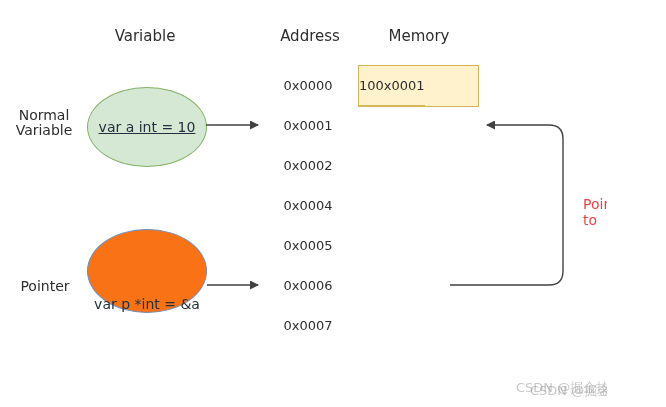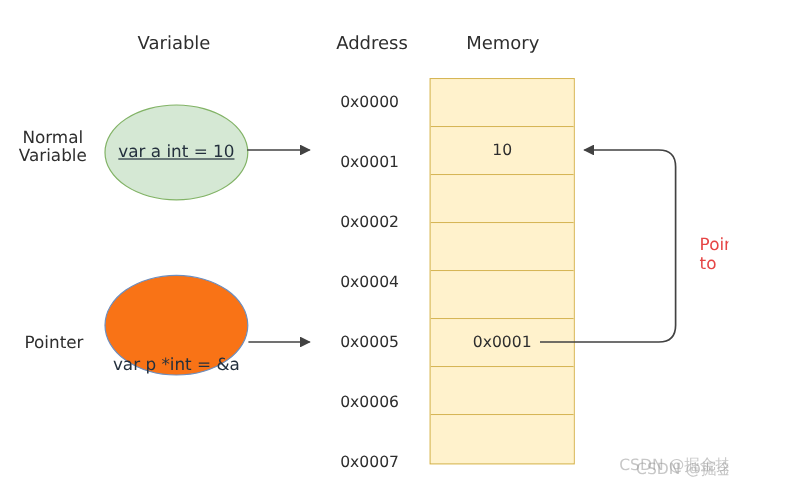--- a/index.html
+++ b/index.html
@@ -16,26 +16,26 @@
   .lbl-normal{left:4px;top:108px;width:80px;}
   .lbl-pointer{left:10px;top:279px;width:70px;text-align:center;}
 
   .ellipse{
     position:absolute;border-radius:50%;display:flex;align-items:center;justify-content:center;
     font-size:14px;color:#24303d;
   }
   .ellipse-green{left:87px;top:87px;width:118px;height:78px;background:#d5e8d4;border:1px solid #82b366;text-decoration:underline;}
   .ellipse-blue{left:87px;top:229px;width:118px;height:82px;background:#f97316;border:1px solid #6c8ebf;align-items:flex-end;}
 
-  .addr-col{position:absolute;left:268px;top:65px;width:80px;display:flex;flex-direction:column;gap:10px;}
+  .addr-col{position:absolute;left:268px;top:65px;width:80px;display:flex;flex-direction:column;}
   .addr-item{height:40px;display:flex;align-items:center;justify-content:center;font-size:13px;color:#2e2e2e;}
 
   .mem-table{
     position:absolute;left:358px;top:65px;width:121px;box-sizing:border-box;
-    border:1px solid #d6b656;display:flex;flex-direction:column;background:#fff2cc;
+    border:1px solid #d6b656;display:flex;flex-direction:row;background:#fff2cc;
   }
   .mem-row{
     height:40px;box-sizing:border-box;border-bottom:1px solid #d6b656;
     display:flex;align-items:center;justify-content:center;
     font-size:13px;color:#2e2e2e;background:#fff2cc;
   }
   .mem-row:last-child{border-bottom:none;}
 
   .points-to{position:absolute;left:583px;top:196px;font-size:14px;color:#e64545;}
 

